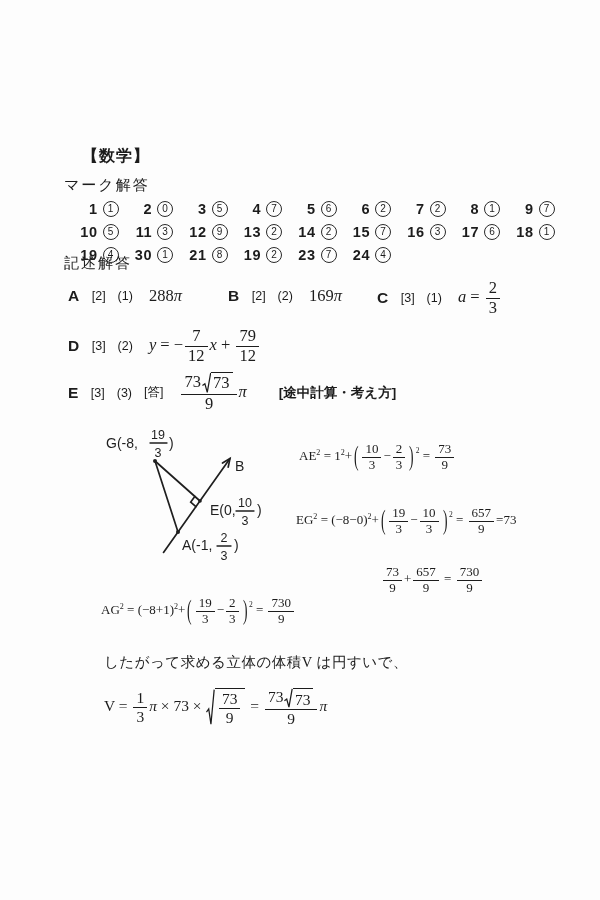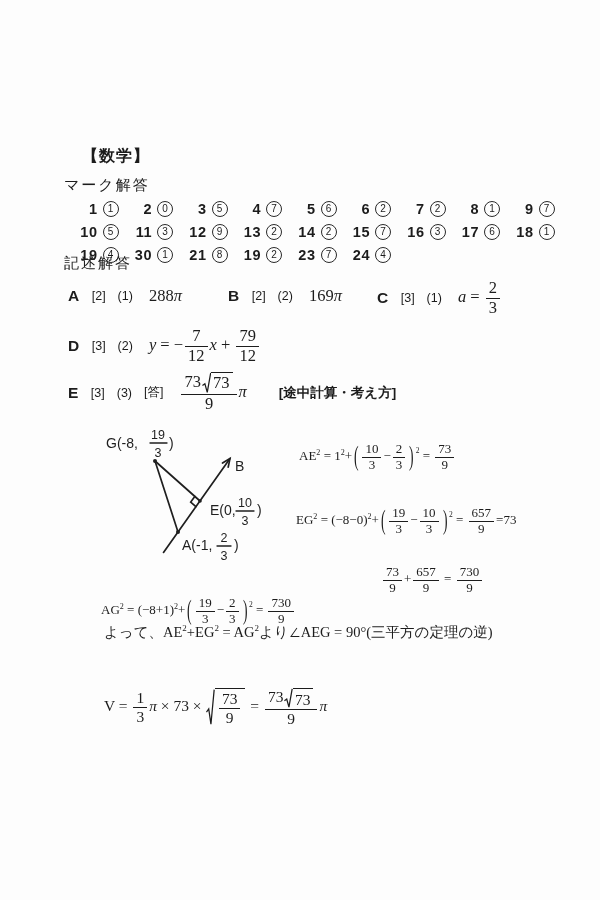--- a/index.html
+++ b/index.html
@@ -234,21 +234,21 @@
     <text class="fnum" x="126" y="124">2</text>
     <line class="fbar" x1="119" y1="128" x2="133" y2="128"></line>
     <text class="fnum" x="126" y="142">3</text>
     <text x="136" y="132">)</text>
   </svg>
 
   <div class="eq eq-ae">AE<sup>2</sup> = 1<sup>2</sup>+<span class="bigp">(</span><span class="frac"><span class="fn">10</span><span class="fd">3</span></span>−<span class="frac"><span class="fn">2</span><span class="fd">3</span></span><span class="bigp bigp-close">)</span><sup>2</sup> = <span class="frac"><span class="fn">73</span><span class="fd">9</span></span></div>
   <div class="eq eq-eg">EG<sup>2</sup> = (−8−0)<sup>2</sup>+<span class="bigp">(</span><span class="frac"><span class="fn">19</span><span class="fd">3</span></span>−<span class="frac"><span class="fn">10</span><span class="fd">3</span></span><span class="bigp bigp-close">)</span><sup>2</sup> = <span class="frac"><span class="fn">657</span><span class="fd">9</span></span>=73</div>
   <div class="eq eq-ag">AG<sup>2</sup> = (−8+1)<sup>2</sup>+<span class="bigp">(</span><span class="frac"><span class="fn">19</span><span class="fd">3</span></span>−<span class="frac"><span class="fn">2</span><span class="fd">3</span></span><span class="bigp bigp-close">)</span><sup>2</sup> = <span class="frac"><span class="fn">730</span><span class="fd">9</span></span></div>
   <div class="eq eq-sum"><span class="frac"><span class="fn">73</span><span class="fd">9</span></span>+<span class="frac"><span class="fn">657</span><span class="fd">9</span></span> = <span class="frac"><span class="fn">730</span><span class="fd">9</span></span></div>
-  <div class="jline line-pyth">よって、AE<sup>2</sup>+EG<sup>2</sup> = AG<sup>2</sup>より∠AEG = 90°(三平方の定理の逆)</div>
+  <div class="jline line-cone">したがって求める立体の体積V は円すいで、</div>
   <div class="eq eq-v">V = <span class="frac"><span class="fn">1</span><span class="fd">3</span></span><i>π</i> × 73 × <span class="sqrt">
         <svg class="radsvg" viewBox="0 0 10 24" preserveAspectRatio="none">
           <path d="M0.5 15 L3.2 13 L5.8 22.5 L9.6 1"></path>
         </svg>
         <span class="rbar">
           <span class="frac">
             <span class="fn">73</span>
             <span class="fd">9</span>
           </span>
         </span>

